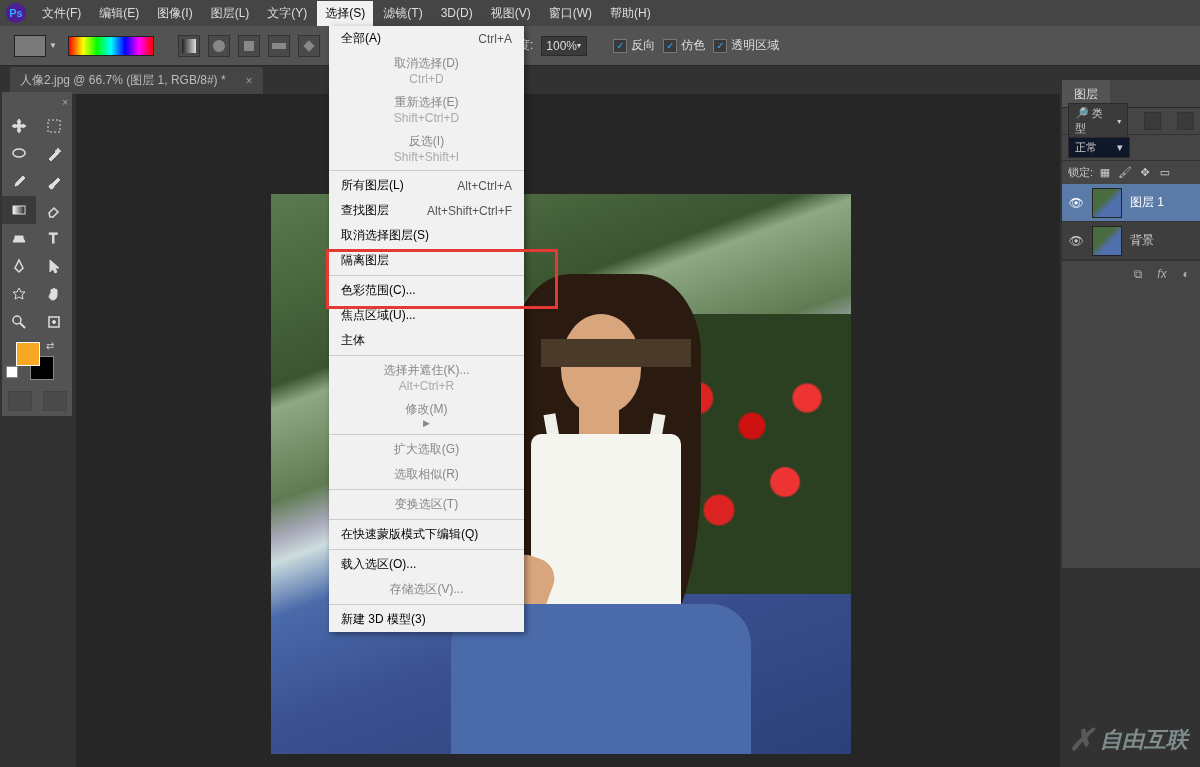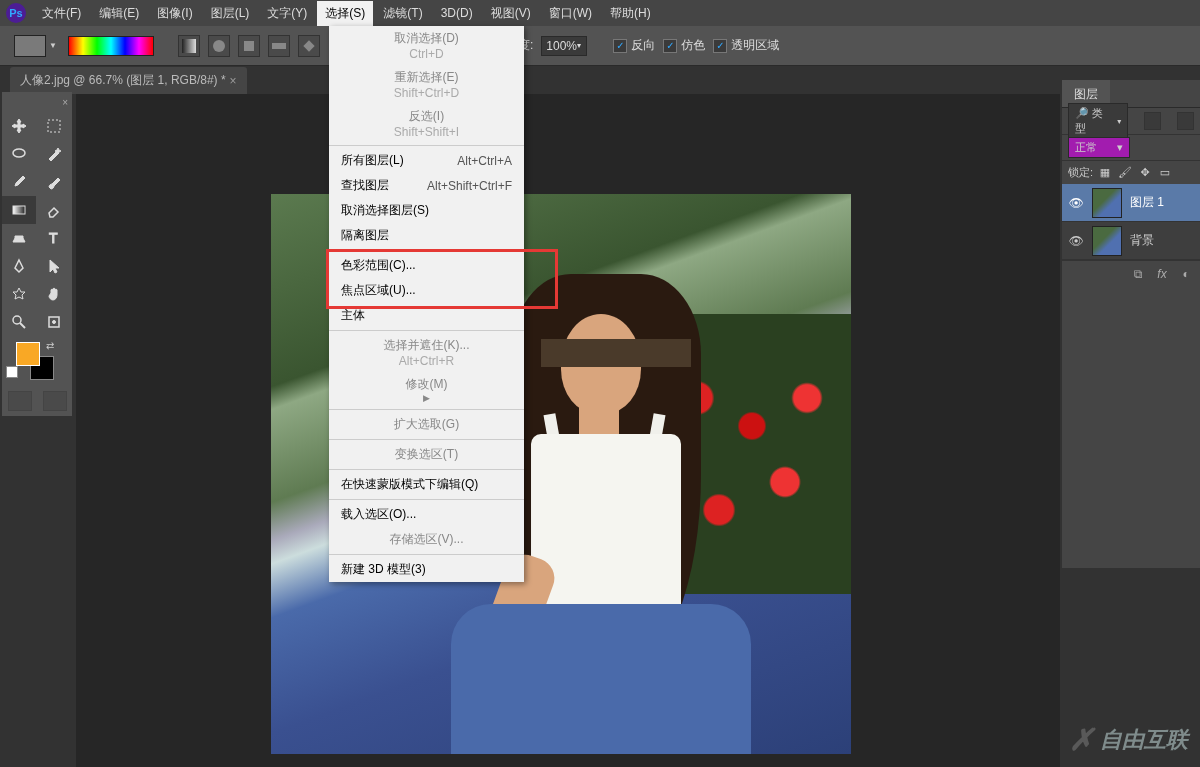--- a/index.html
+++ b/index.html
@@ -19,21 +19,21 @@
 .opt-icon { width: 22px; height: 22px; background: #4a4a4a; border: 1px solid #333; display: flex; align-items: center; justify-content: center; }
 .opt-icon svg { fill: #ccc; }
 .opt-label { color: #ddd; }
 .pct-box { width: 46px; height: 20px; background: #3a3a3a; border: 1px solid #2a2a2a; color: #ddd; display: inline-flex; align-items: center; padding: 0 4px; }
 .pct-box .arr { font-size: 8px; }
 .chk { display: flex; align-items: center; gap: 4px; color: #ddd; }
 .chk .box { width: 14px; height: 14px; background: #3a3a3a; border: 1px solid #777; display: flex; align-items: center; justify-content: center; color: #31a8ff; font-size: 10px; }
 
 
 .doc-tab-bar { height: 28px; background: #323232; display: flex; align-items: flex-end; padding-left: 10px; }
-.doc-tab { background: #454545; color: #bbb; padding: 5px 10px; font-size: 12px; border-radius: 3px 3px 0 0; display: flex; align-items: center; gap: 4px; }
+.doc-tab { background: #454545; color: #bbb; padding: 5px 10px; font-size: 12px; border-radius: 3px 3px 0 0; display: flex; align-items: center; gap: 20px; }
 .doc-tab .x { font-size: 12px; color: #999; }
 
 
 .tools-wrap { position: absolute; left: 2px; top: 92px; }
 .tools-head { width: 70px; height: 20px; background: #535353; display: flex; align-items: center; justify-content: flex-end; padding-right: 4px; color: #aaa; font-size: 10px; }
 .tools { width: 70px; background: #535353; display: grid; grid-template-columns: 1fr 1fr; }
 .tool { width: 34px; height: 28px; display: flex; align-items: center; justify-content: center; position: relative; }
 .tool.selected { background: #3a3a3a; }
 .tool svg { fill: #ddd; stroke: #ddd; }
 .fgbg { width: 70px; height: 50px; background: #535353; position: relative; }
@@ -72,21 +72,21 @@
 
 
 .right-panels { position: absolute; right: 0; top: 80px; width: 138px; height: 488px; background: #454545; }
 .panel-tab-row { height: 28px; display: flex; border-bottom: 1px solid #2a2a2a; }
 .panel-tab { padding: 6px 12px; background: #535353; color: #ddd; font-size: 12px; }
 .layer-filter { height: 26px; display: flex; align-items: center; padding: 0 6px; gap: 16px; }
 .filter-dd { background: #3a3a3a; border: 1px solid #2a2a2a; color: #ccc; padding: 2px 6px; font-size: 11px; display: flex; align-items: center; gap: 6px; width: 64px; justify-content: space-between; }
 .filter-dd .arr { font-size: 8px; }
 .filter-ic { width: 18px; height: 18px; background: #3a3a3a; border: 1px solid #333; }
 .blend-row { height: 26px; display: flex; align-items: center; padding: 0 6px; gap: 4px; border-top: 1px solid #333; }
-.blend-dd { background: #a21caf; border: 1px solid #2a2a2a; color: #ccc; padding: 2px 6px; font-size: 11px; display: flex; align-items: center; gap: 20px; }
+.blend-dd { background: #0f172a; border: 1px solid #2a2a2a; color: #ccc; padding: 2px 6px; font-size: 11px; display: flex; align-items: center; gap: 20px; }
 .lock-row { height: 24px; display: flex; align-items: center; padding: 0 6px; gap: 4px; font-size: 11px; color: #ccc; border-top: 1px solid #333; }
 .lock-ic { width: 16px; height: 16px; display: flex; align-items: center; justify-content: center; }
 .layer-list { background: #3e3e3e; }
 .layer-row { height: 38px; display: flex; align-items: center; padding: 0 6px; gap: 8px; border-bottom: 1px solid #333; }
 .layer-row.selected { background: #5a7aa8; color: #fff; }
 .eye { width: 16px; height: 16px; display: flex; align-items: center; justify-content: center; }
 .thumb { width: 30px; height: 30px; background: linear-gradient(135deg,#4a6a40 40%,#5070b0 60%); border: 1px solid #222; }
 .layer-name { font-size: 12px; }
 .layer-footer { height: 26px; background: #454545; display: flex; align-items: center; justify-content: flex-end; padding: 0 6px; gap: 8px; border-top: 1px solid #333; }
 .lf-ic { width: 16px; height: 16px; display: flex; align-items: center; justify-content: center; color: #aaa; font-size: 12px; }
@@ -294,20 +294,24 @@
     <div class="mini-swap">⇄</div>
     <div class="mini-reset"></div>
   </div>
   <div class="tools-bottom">
     <div class="tb-btn"></div>
     <div class="tb-btn"></div>
   </div>
 </div>
 
 <div class="dropdown" id="dropdown">
+    <div class="dd-item">
+      <span>全部(A)</span>
+      <span class="dd-shortcut">Ctrl+A</span>
+    </div>
     <div class="dd-item disabled">
       <span>取消选择(D)</span>
       <span class="dd-shortcut">Ctrl+D</span>
     </div>
     <div class="dd-item disabled">
       <span>重新选择(E)</span>
       <span class="dd-shortcut">Shift+Ctrl+D</span>
     </div>
     <div class="dd-item disabled">
       <span>反选(I)</span>
@@ -342,20 +346,23 @@
     <div class="dd-item disabled">
       <span>选择并遮住(K)...</span>
       <span class="dd-shortcut">Alt+Ctrl+R</span>
     </div>
     <div class="dd-item disabled dd-sub">
       <span>修改(M)</span>
     </div>
     <div class="dd-sep"></div>
     <div class="dd-item disabled">
       <span>扩大选取(G)</span>
+    </div>
+    <div class="dd-item disabled">
+      <span>选取相似(R)</span>
     </div>
     <div class="dd-sep"></div>
     <div class="dd-item disabled">
       <span>变换选区(T)</span>
     </div>
     <div class="dd-sep"></div>
     <div class="dd-item">
       <span>在快速蒙版模式下编辑(Q)</span>
     </div>
     <div class="dd-sep"></div>

